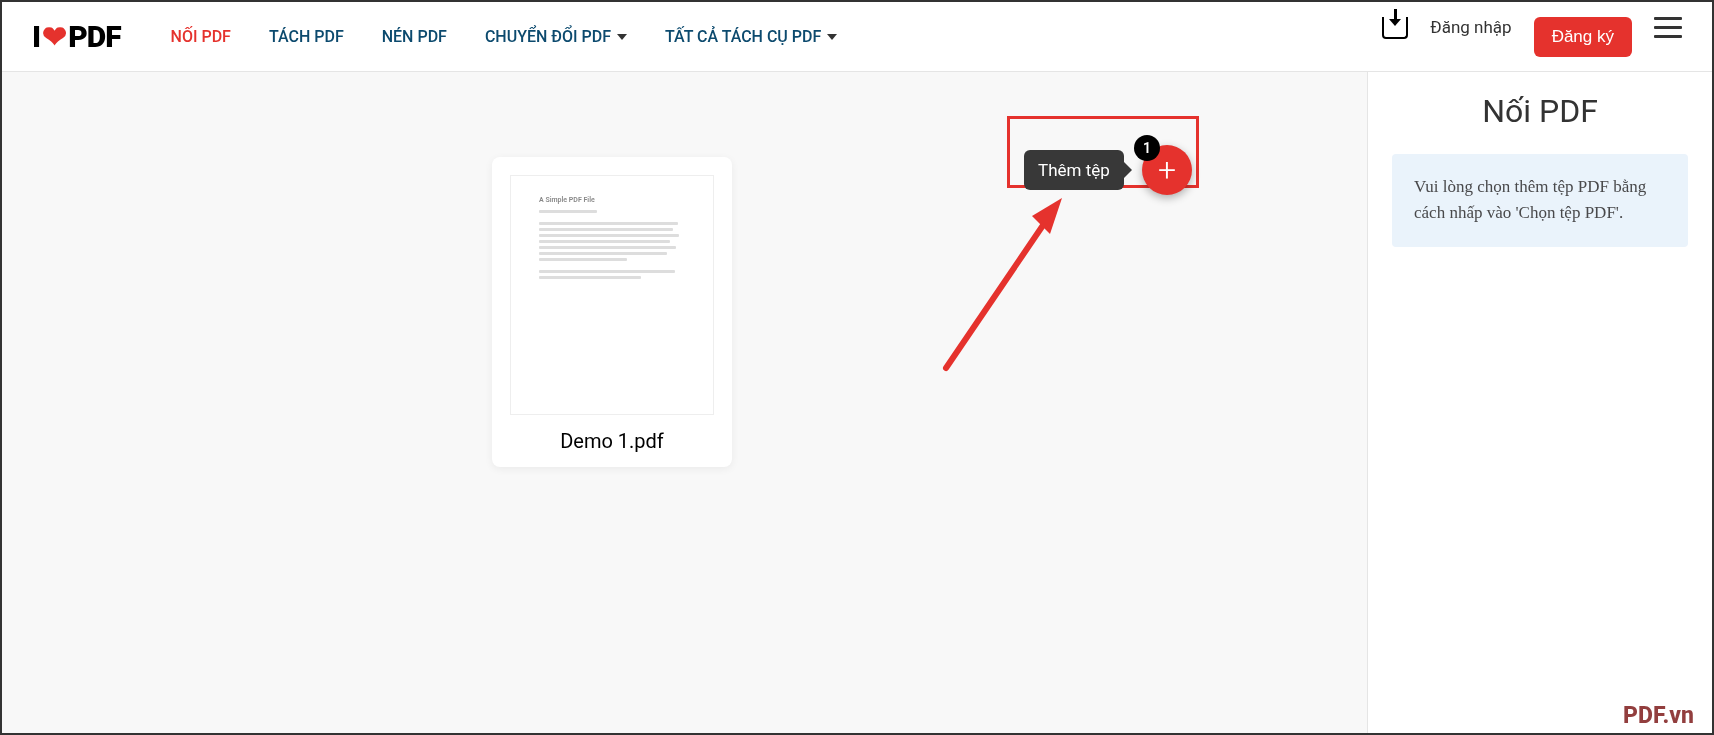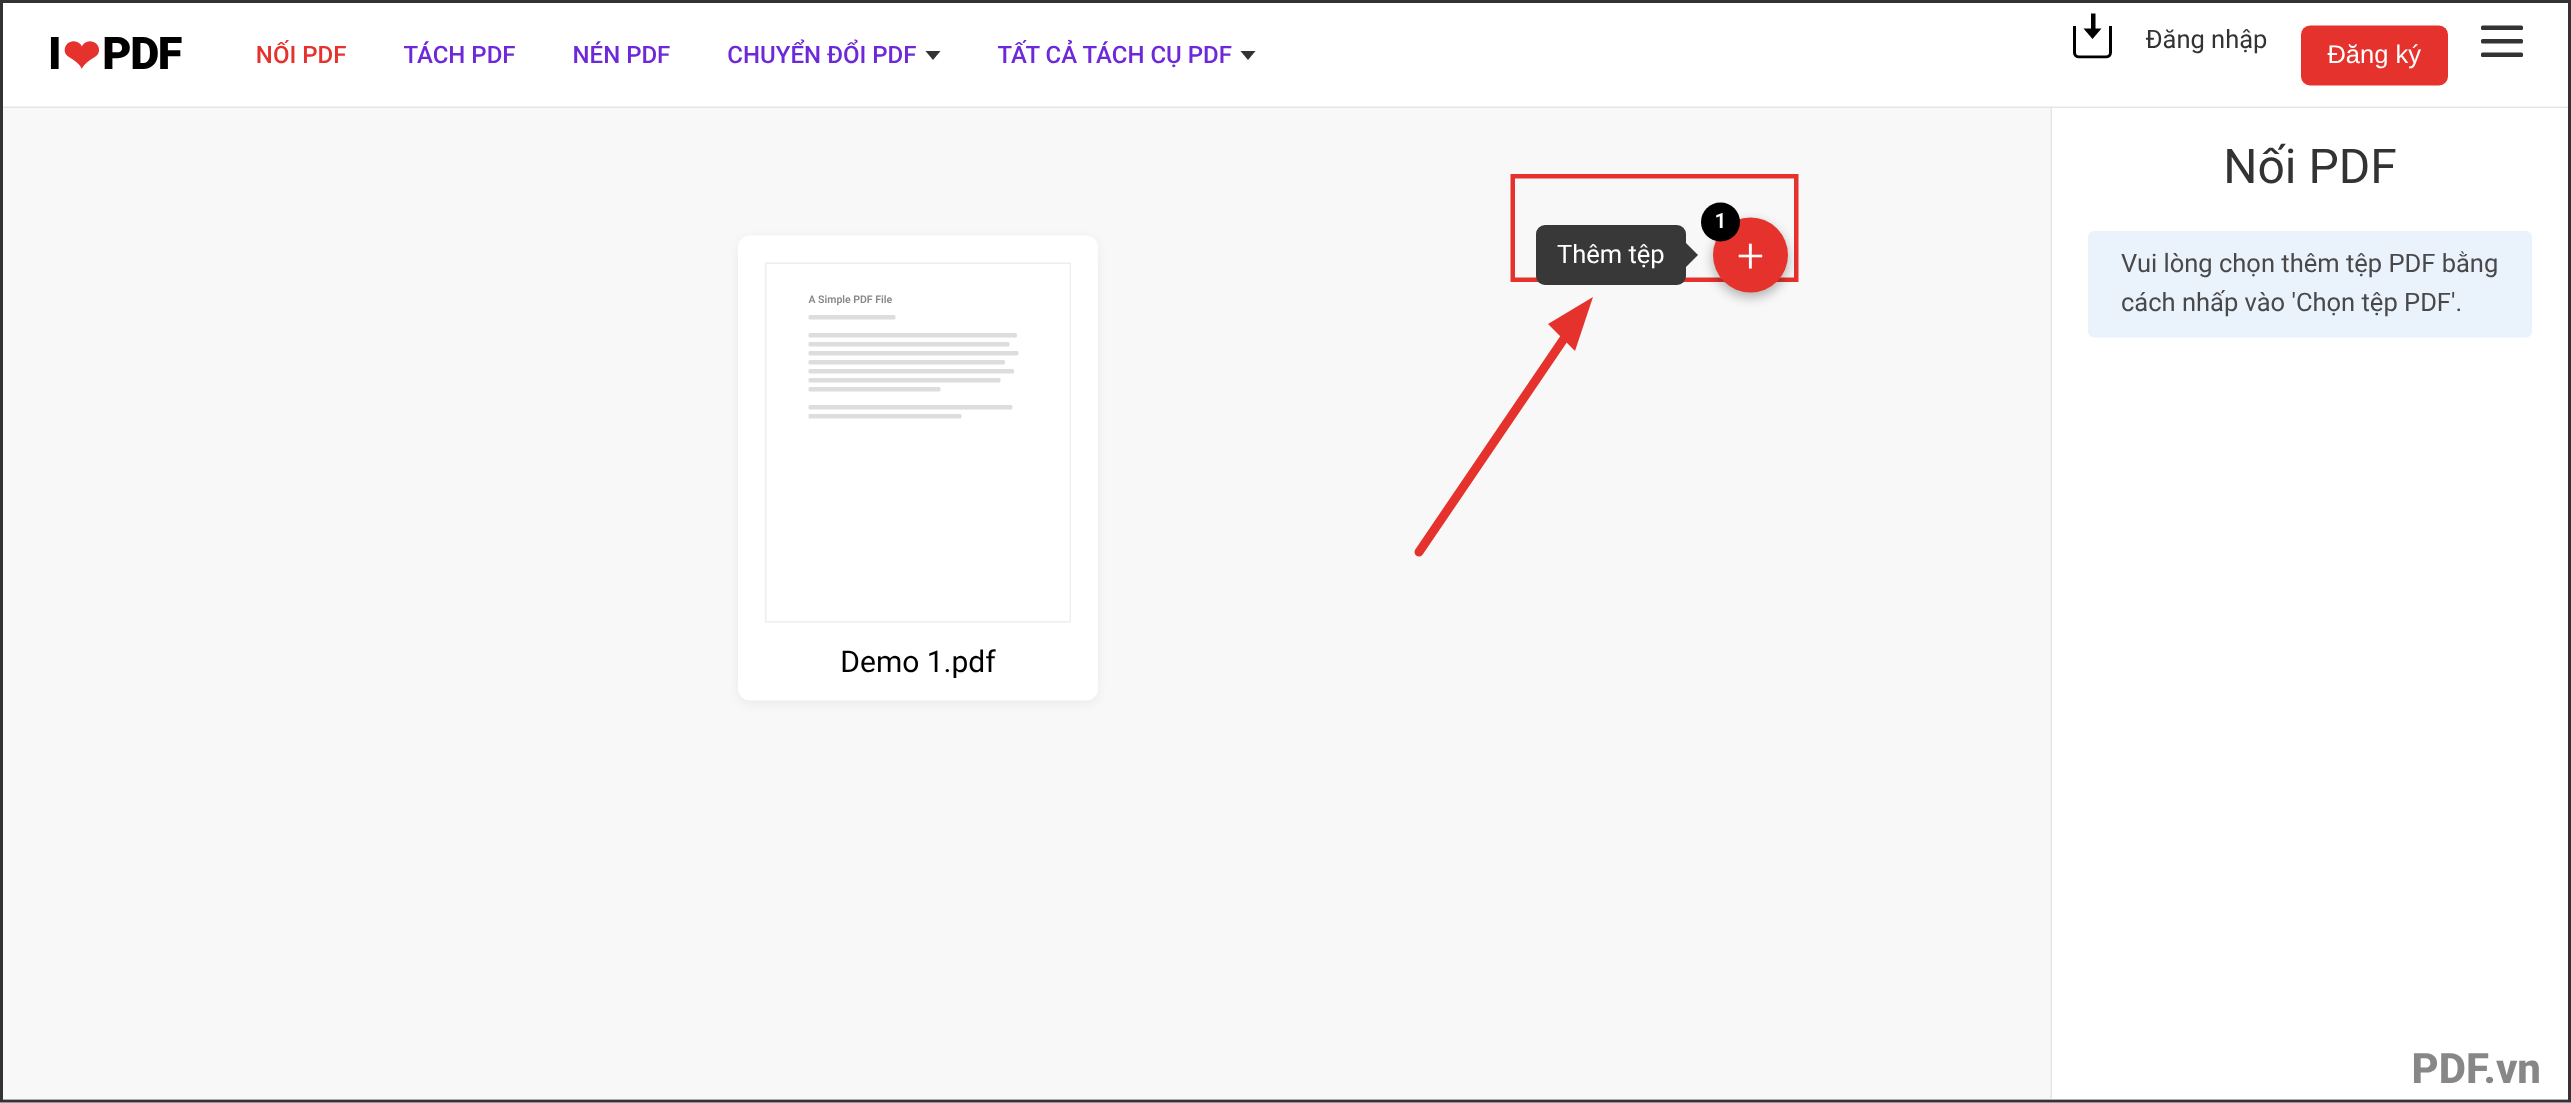--- a/index.html
+++ b/index.html
@@ -32,21 +32,21 @@
   }
   .logo-heart {
     color: #e5322d;
     font-size: 30px;
     margin: 0 2px;
   }
   .nav { display: flex; gap: 38px; align-items: center; }
   .nav-item {
     font-size: 16px;
     font-weight: 500;
-    color: #6d28d9;
+    color: #0c4a6e;
     cursor: pointer;
     display: flex;
     align-items: center;
     gap: 6px;
   }
   .nav-item.active { color: #e5322d; }
   .caret-down {
     width: 0; height: 0;
     border-left: 5px solid transparent;
     border-right: 5px solid transparent;
@@ -215,34 +215,35 @@
   }
   .sidebar-title {
     font-size: 32px;
     font-weight: 400;
     text-align: center;
     color: #333;
     margin-bottom: 24px;
   }
   .info-box {
     background: #eaf3fb;
-    padding: 9px 22px;
+    padding: 20px 22px;
     border-radius: 4px;
     font-size: 17px;
     line-height: 1.55;
     color: #49494b;
+    font-family: Liberation Serif, serif;
   }
   
   .watermark {
     position:absolute;
     right: 18px;
     bottom: 4px;
-    font-size: 28px;
+    font-size: 23px;
     font-weight: 800;
-    color: #737373;
+    color: #7f1d1d;
     opacity: 0.85;
   }
 </style>
 </head>
 <body>
 
 <div class="header">
   <div class="logo">
     <span>I</span>
     <span class="logo-heart">❤</span>

